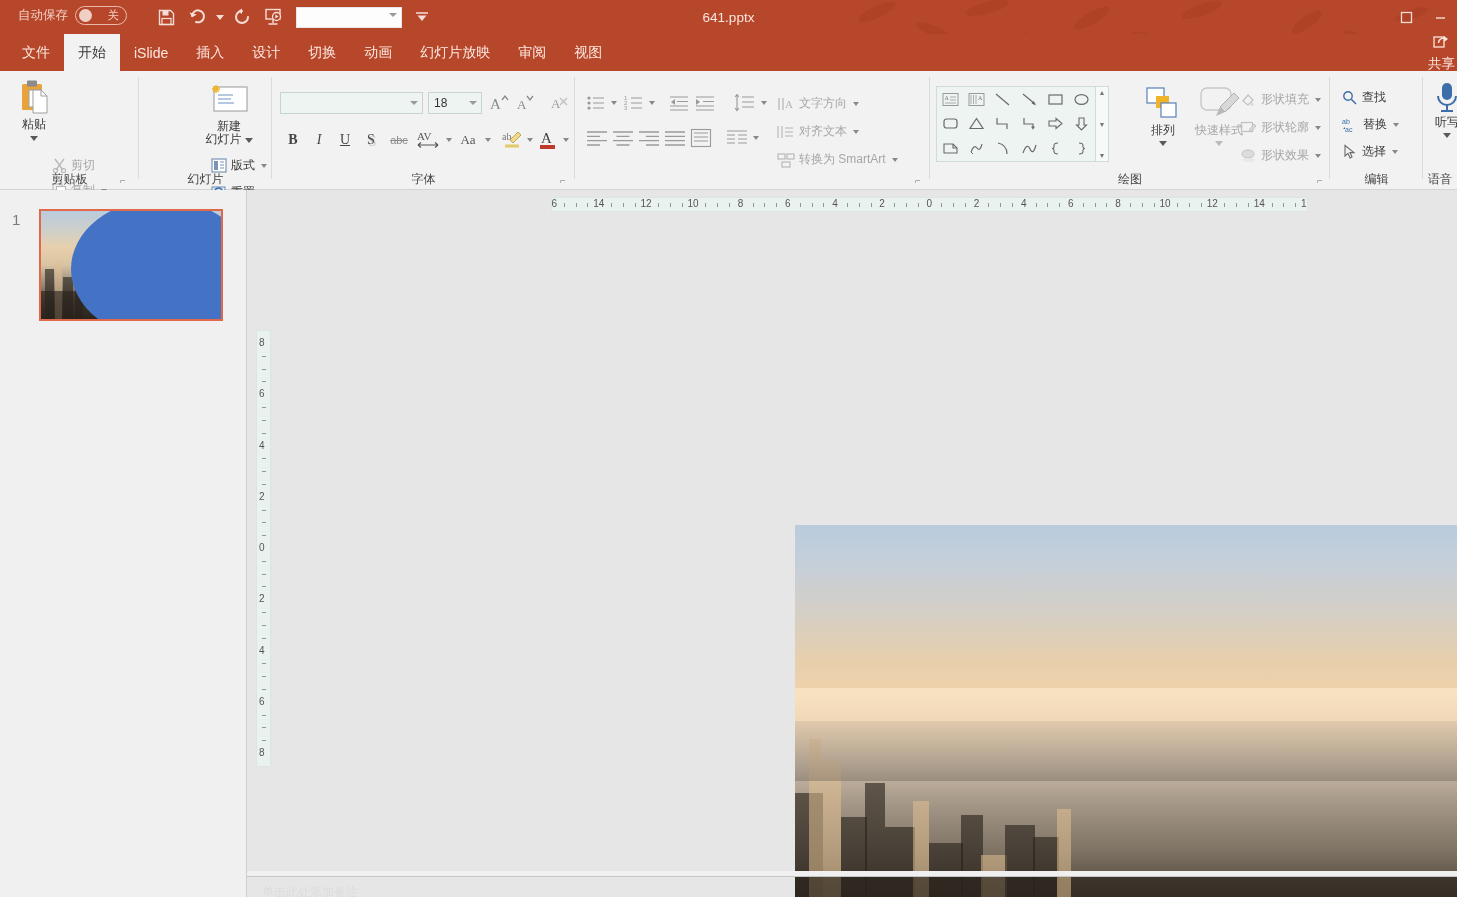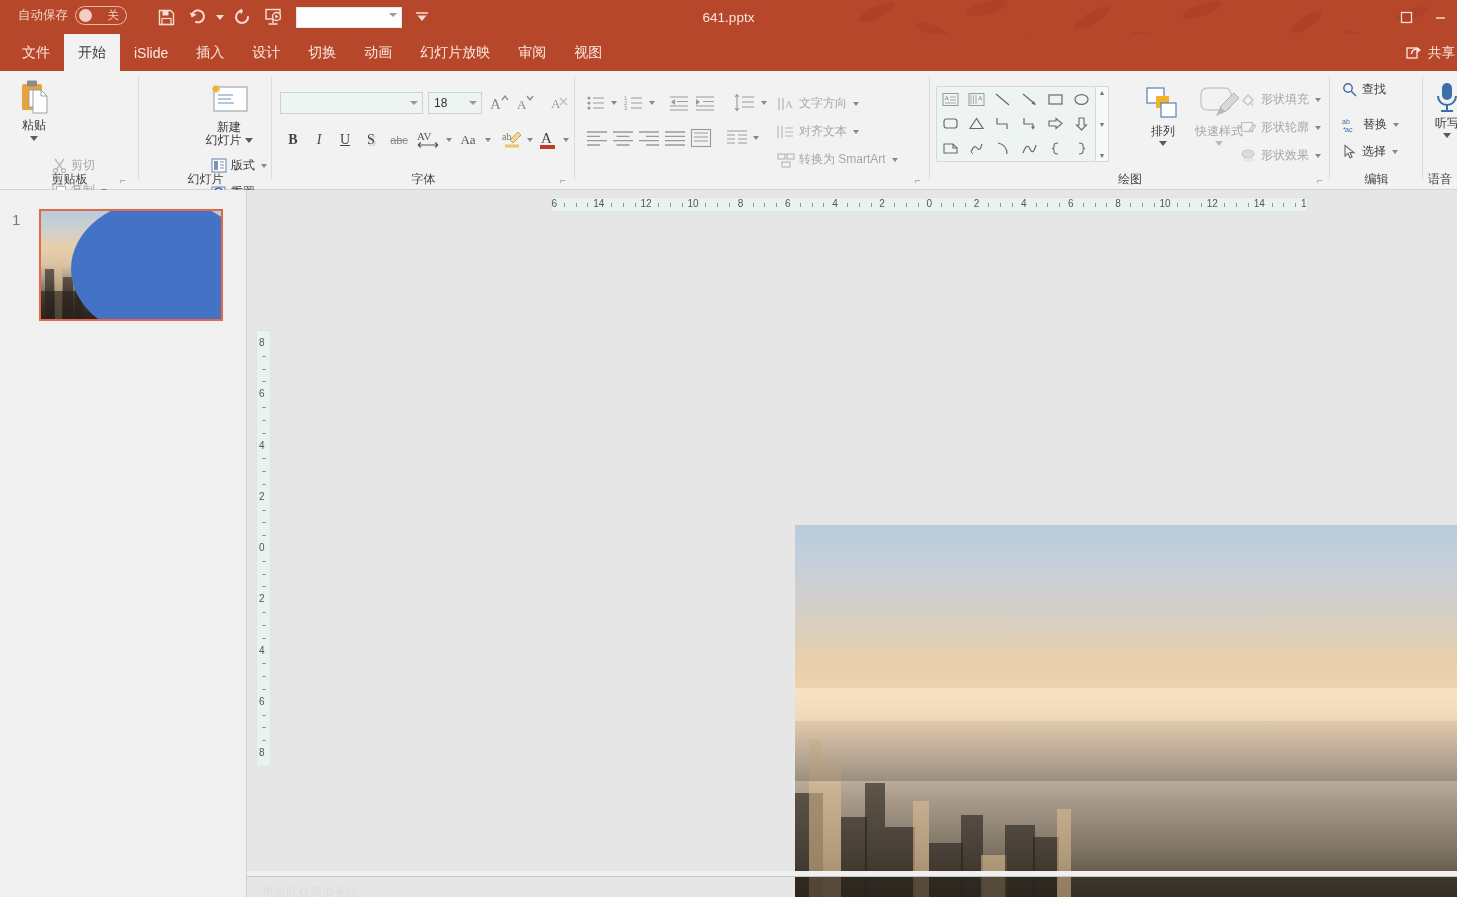--- a/index.html
+++ b/index.html
@@ -75,41 +75,41 @@
     color: #fbe7e0; font-size: 14px; height: 37px; white-space: nowrap;
   }
   .tab.file { background: #b7472a; }
   .tab.active { background: #f2f2f2; color: #3a3a3a; }
   .tellme {
     position: absolute; left: 648px; top: 0; height: 37px;
     display: flex; align-items: center; gap: 6px; color: #f0cfc4; font-size: 13.5px;
   }
   .share {
     position: absolute; right: 2px; top: 0; height: 37px;
-    display: flex; align-items: center; gap: 5px; color: #fae6de; font-size: 13.5px;
+    display: flex; align-items: center; gap: 5px; color: #fae6de; font-size: 13.5px; flex-direction: column;
   }
 
   
   .ribbon {
     position: absolute; left: 0; top: 71px; width: 1457px; height: 119px;
     background: #f2f2f2; border-bottom: 1px solid #d4d4d4;
   }
   .grp { position: absolute; top: 0; height: 119px; }
   .grp-label {
     position: absolute; bottom: 2px; left: 0; width: 100%;
     text-align: center; font-size: 12px; color: #444;
   }
   .grp-sep { position: absolute; top: 6px; width: 1px; height: 102px; background: #dcdcdc; }
   .dlg-launcher {
     position: absolute; bottom: 3px; right: 4px; width: 12px; height: 12px;
     color: #999; font-size: 10px; line-height: 12px; text-align: center;
   }
 
   .big-btn { position: absolute; display: flex; flex-direction: column; align-items: center; }
-  .big-btn .lbl { font-size: 12px; color: #3a3a3a; text-align: center; line-height: 13px; }
+  .big-btn .lbl { font-size: 12px; color: #3a3a3a; text-align: center; line-height: 13px; font-family: Liberation Mono, monospace; }
   .small-item {
     position: absolute; display: flex; align-items: center; gap: 4px;
     font-size: 12px; color: #a6a6a6; white-space: nowrap;
   }
   .small-item.enabled { color: #3a3a3a; }
   .caret-sm { width:0;height:0;border-left:3.5px solid transparent;border-right:3.5px solid transparent;border-top:4px solid #888; margin-left:2px;}
   .caret-lg { width:0;height:0;border-left:4px solid transparent;border-right:4px solid transparent;border-top:5px solid #5a5a5a; }
 
   .fontname-box {
     position: absolute; left: 280px; top: 92px; width: 143px; height: 22px;
@@ -736,21 +736,21 @@
         <span>形状效果</span>
         <span class="caret-sm"></span>
       </div>
 
       <div class="grp-label">绘图</div>
       <div class="dlg-launcher" style="right:4px;">⌐</div>
       <div class="grp-sep" style="right:0;"></div>
     </div>
 
     <div class="grp" style="left:1330px; width:93px;">
-      <div class="small-item enabled" style="left:12px; top:10px;justify-content:flex-end;">
+      <div class="small-item enabled" style="left:12px; top:18px;justify-content:flex-end;">
         <svg width="16" height="16" viewBox="0 0 16 16">
             <circle cx="6" cy="6" r="4.2" fill="none" stroke="#3d6ea8" stroke-width="1.4"></circle>
             <path d="M9.3 9.3 L14 14" stroke="#3d6ea8" stroke-width="1.5"></path>
           </svg>
         <span>查找</span>
       </div>
       <div class="small-item enabled" style="left:12px; top:45px;">
         <svg width="17" height="16" viewBox="0 0 17 16">
             <text x="0" y="7" font-size="7" fill="#3d6ea8" font-family="Liberation Sans, sans-serif">ab</text>
             <text x="3" y="15" font-size="7" fill="#3d6ea8" font-family="Liberation Sans, sans-serif">ac</text>

